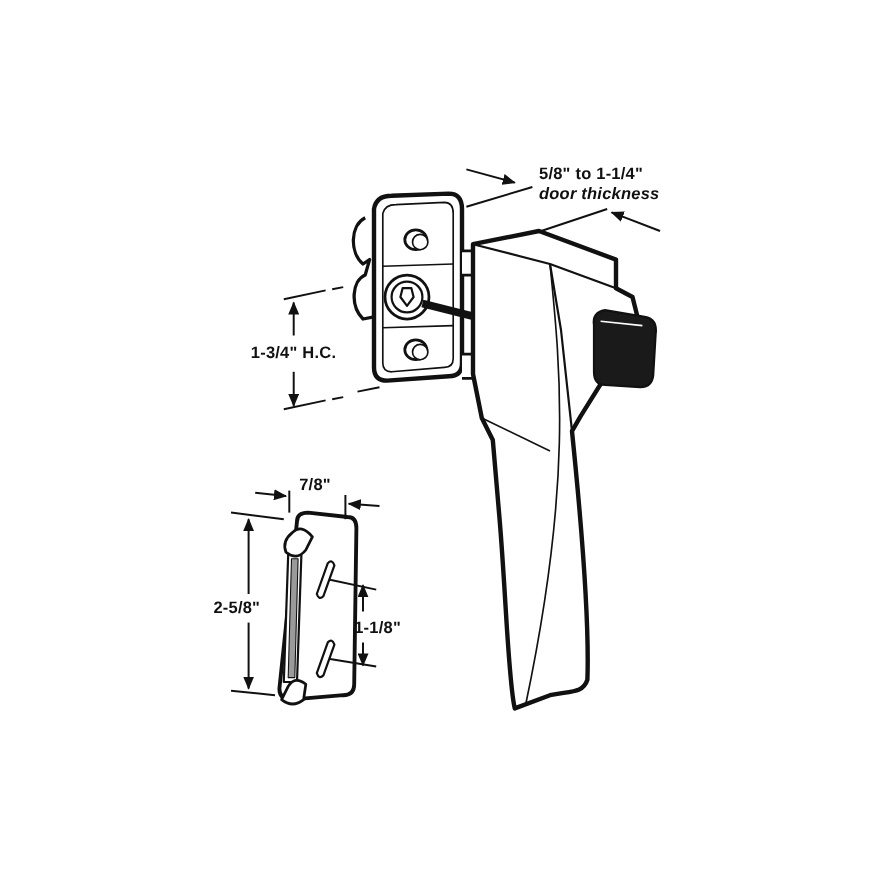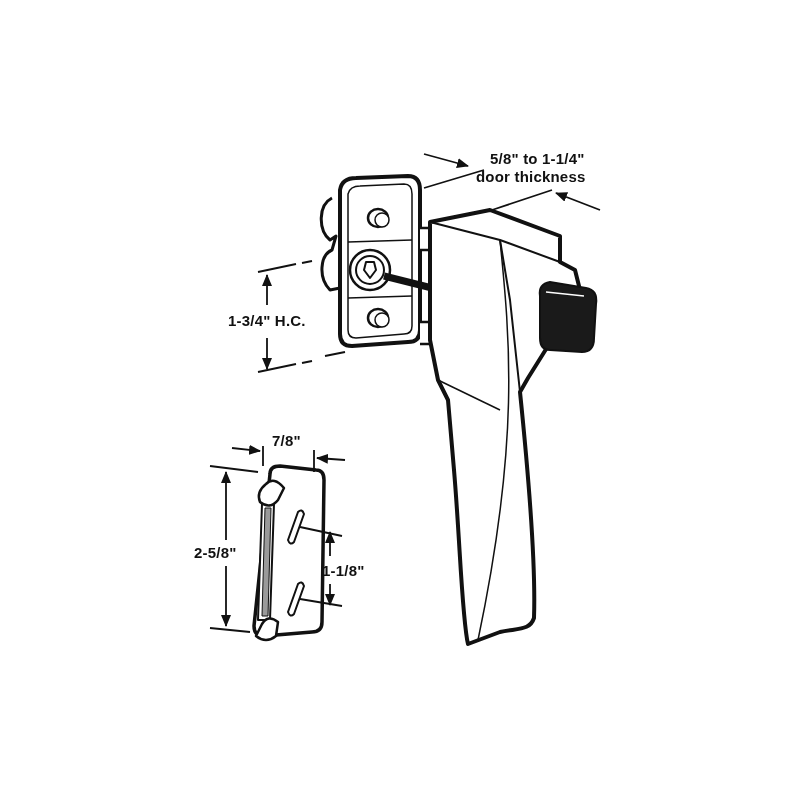--- a/index.html
+++ b/index.html
@@ -110,17 +110,17 @@
 
   <g stroke="#111" fill="none">
     <line x1="300" y1="527" x2="342" y2="536" stroke-width="1.8"></line>
     <line x1="300" y1="599" x2="342" y2="606" stroke-width="1.8"></line>
     <line x1="330" y1="556" x2="330" y2="532" stroke-width="1.8" marker-end="url(#arrow)"></line>
     <line x1="330" y1="584" x2="330" y2="605" stroke-width="1.8" marker-end="url(#arrow)"></line>
   </g>
 </svg>
 
 <div class="label" style="left:490px; top:150px;">5/8" to 1-1/4"</div>
-<div class="label" style="left:476px; top:168px;">door thickness</div>
+<div class="label" style="left:490px; top:168px;font-style:italic;">door thickness</div>
 <div class="label" style="left:228px; top:312px;">1-3/4" H.C.</div>
 <div class="label" style="left:272px; top:432px;">7/8"</div>
 <div class="label" style="left:194px; top:544px;">2-5/8"</div>
 <div class="label" style="left:322px; top:562px;">1-1/8"</div>
 
 </body></html>

